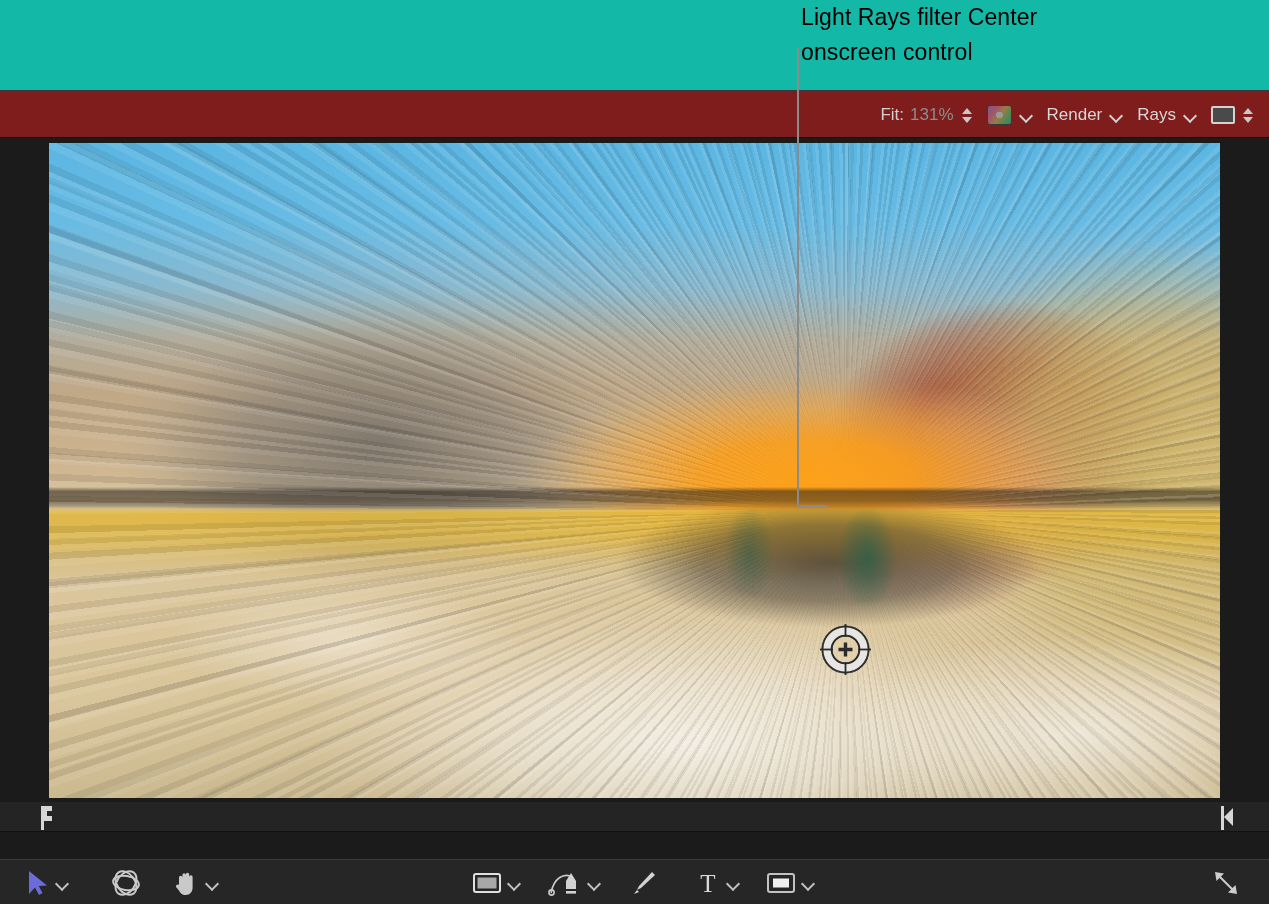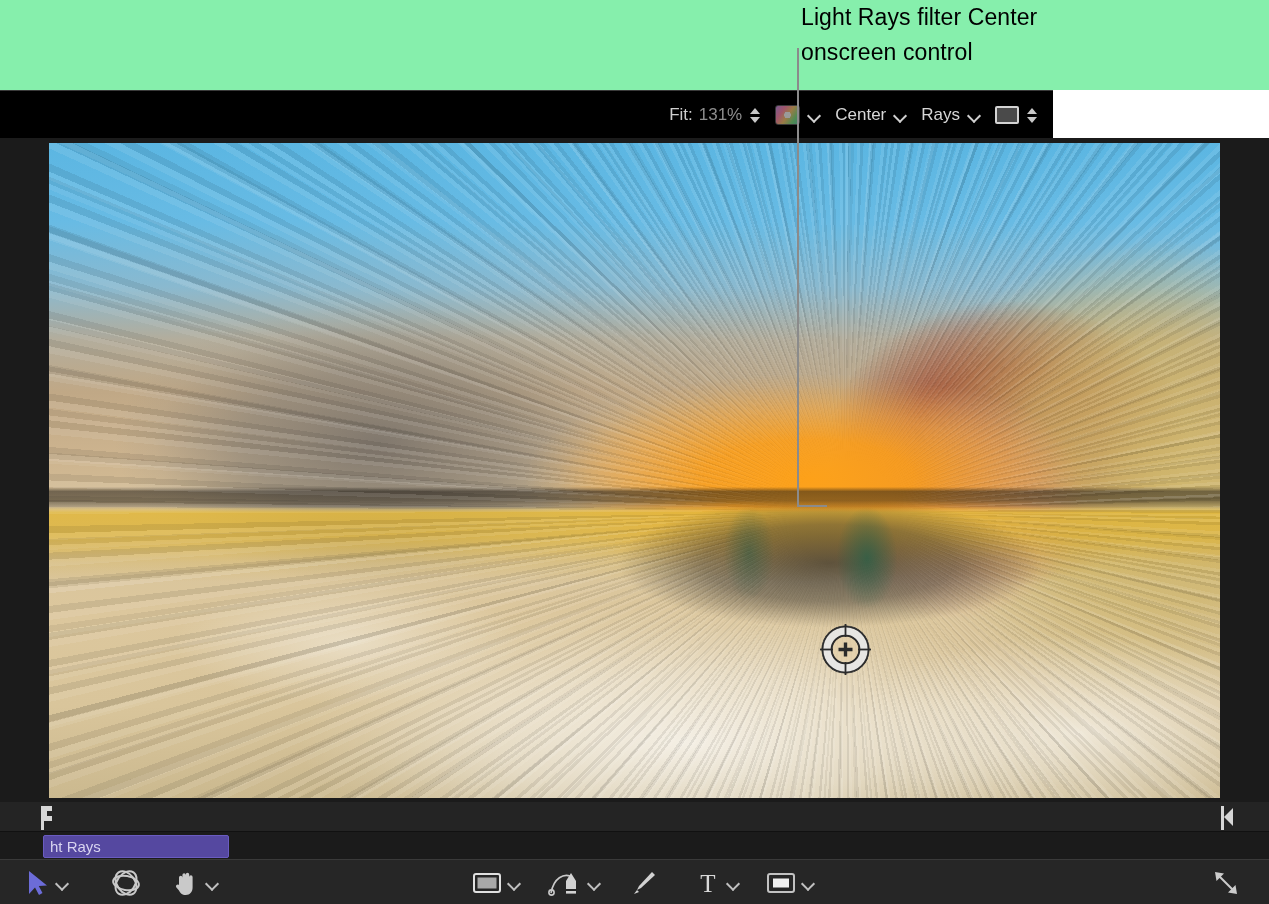--- a/index.html
+++ b/index.html
@@ -6,43 +6,43 @@
   html,body { width:1269px; height:904px; overflow:hidden; }
   body {
     font-family:"Liberation Sans", sans-serif;
     background:#ffffff;
     position:relative;
   }
 
   
   #callout-area {
     position:absolute; left:0; top:0; width:1269px; height:90px;
-    background:#86efac;
+    background:#14b8a6;
   }
   #callout-text {
     position:absolute; left:801px; top:0px; width:440px;
     font-size:23px; line-height:35px; color:#000000;
     letter-spacing:0.1px;
     white-space:pre-line;
   }
   
   #callout-line-v {
     position:absolute; left:797px; top:48px; width:2px; height:458px;
     background:#8b8b8b; z-index:40;
   }
   
   #callout-line-h {
     position:absolute; left:797px; top:505px; width:30px; height:2px;
     background:#8b8b8b; z-index:40;
   }
 
   
   #top-toolbar {
-    position:absolute; left:0; top:90px; width:1053px; height:48px;
-    background:#000000;
+    position:absolute; left:0; top:90px; width:1269px; height:48px;
+    background:#7f1d1d;
     border-top:1px solid #3a3a3a;
     border-bottom:1px solid #000000;
   }
   #top-toolbar-right {
     position:absolute; right:8px; top:0; height:48px;
     display:flex; align-items:center; gap:0px;
   }
   .tb-group { display:flex; align-items:center; height:48px; padding:0 7px; }
   .tb-label { font-size:17px; color:#cfcfcf; }
   .tb-value { font-size:17px; color:#8d8d8d; margin-left:6px; }
@@ -281,21 +281,21 @@
           <i class="down"></i>
         </span>
     </div>
 
     <div class="tb-group">
       <span id="color-wheel-icon"></span>
       <span class="chevron"></span>
     </div>
 
     <div class="tb-group">
-      <span class="tb-text">Center</span>
+      <span class="tb-text">Render</span>
       <span class="chevron"></span>
     </div>
 
     <div class="tb-group">
       <span class="tb-text">Rays</span>
       <span class="chevron"></span>
     </div>
 
     <div class="tb-group">
       <span id="view-rect-icon"></span>
@@ -351,25 +351,20 @@
         <path d="M7 0 h8 v5 h-5 v5 h5 v5 h-8 z" fill="#d6d6d6"></path>
       </svg>
     </div>
     <div id="marker-out">
       <svg width="16" height="24" viewBox="0 0 16 24">
         <rect x="2" y="0" width="3" height="24" fill="#d6d6d6"></rect>
         <path d="M14 2 L5 11 L14 20 Z" fill="#d6d6d6"></path>
       </svg>
     </div>
   </div>
-  <div id="track-row">
-    <div id="clip-light-rays">
-      <span>ht Rays</span>
-    </div>
-  </div>
 </div>
 
 <div id="bottom-toolbar">
 
   <div class="bt-item" style="left:26px;">
     <svg width="24" height="26" viewBox="0 0 24 26">
       <path d="M3 1 L3 24 L9 17.5 L13 25 L16.5 23 L12.8 16 L21 15.5 Z" fill="#6c6cd8"></path>
     </svg>
     <span class="chevron bt-chev"></span>
   </div>

